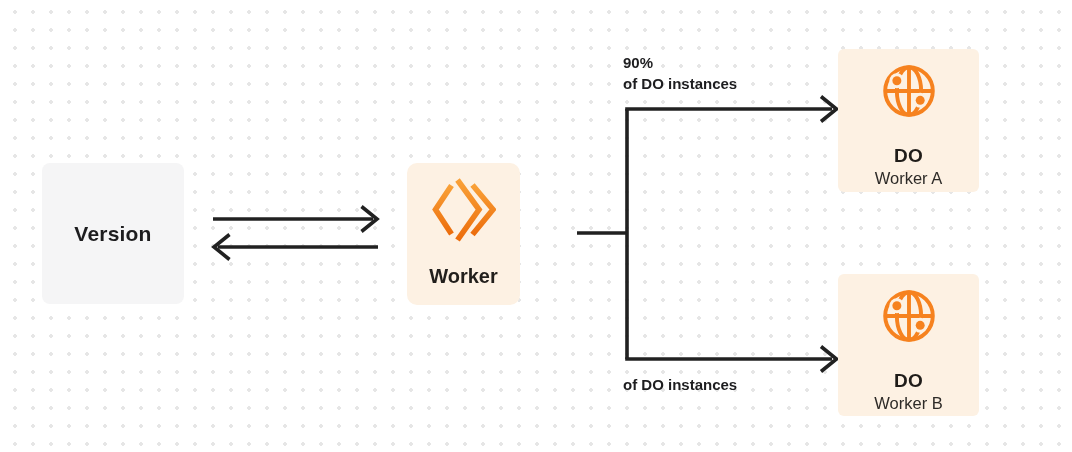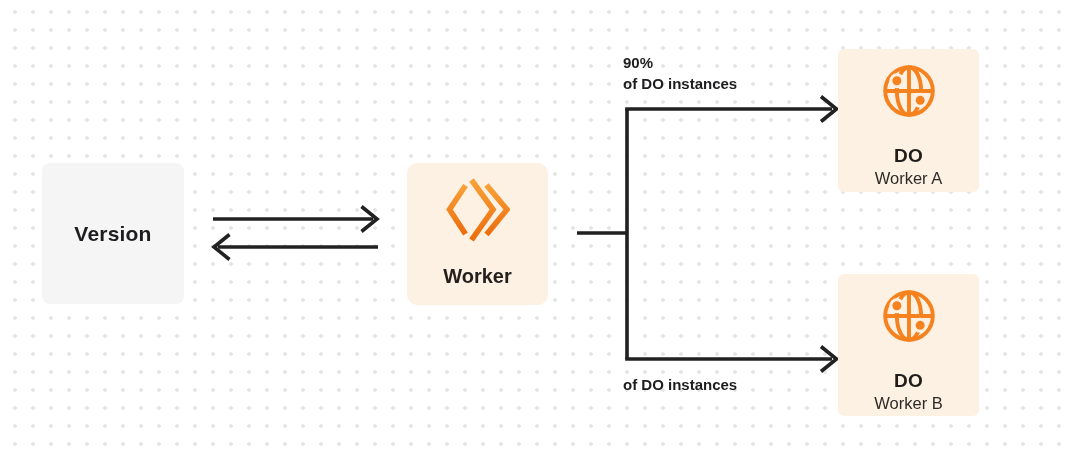--- a/index.html
+++ b/index.html
@@ -30,21 +30,21 @@
     border-radius: 8px;
     justify-content: center;
   }
   .client-label {
     font-size: 21px;
     font-weight: 700;
     color: #1d1d1f;
     letter-spacing: 0.2px;
   }
   .node-worker {
-    left: 407px; top: 163px; width: 141px; height: 142px;
+    left: 407px; top: 163px; width: 113px; height: 142px;
     background: #fdf1e3;
     border-radius: 10px;
   }
   .worker-logo { margin-top: 14px; }
   .worker-label {
     margin-top: 22px;
     font-size: 20px;
     font-weight: 700;
     color: #221f1c;
   }

